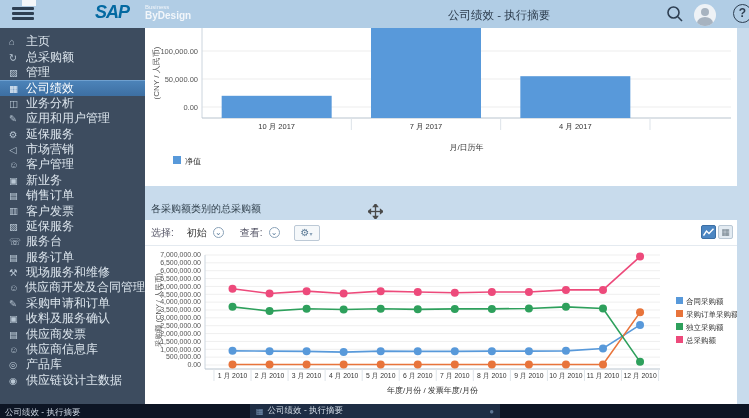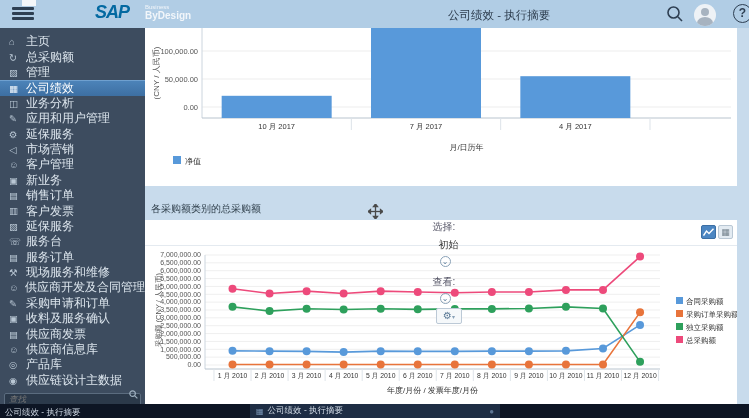--- a/index.html
+++ b/index.html
@@ -45,21 +45,21 @@
   .tb-tab .tic { color:#7b97b8; font-size:8px; }
   .tb-tab .dot { margin-left:auto; color:#5e7694; font-size:8px; }
 
   
   .panel1 { position:absolute; left:145px; top:28px; width:592px; height:158px; background:#ffffff; }
   .sec-hdr { position:absolute; left:145px; top:199px; width:592px; height:20px; }
   .sec-title { position:absolute; left:6px; top:3px; font-size:10px; color:#32424e; }
   .move-cursor { position:absolute; left:368px; top:204px; }
   .panel2 { position:absolute; left:145px; top:220px; width:592px; height:198px; background:#ffffff; }
   .toolbar { position:relative; height:26px; border-bottom:1px solid #e4eaf0; font-size:10px; color:#333;
-             display:flex; align-items:center; padding-left:6px; gap:4px;flex-direction:column; }
+             display:flex; align-items:center; padding-left:6px; gap:4px; }
   .tb-label { color:#556; }
   .tb-value { color:#333; cursor:pointer;margin-left:9px; }
   .chev { display:inline-block; width:11px; height:11px; border:1px solid #8aa2b8; border-radius:50%; color:#60809e;
           font-size:8px; line-height:9px; text-align:center; margin-left:2px; cursor:pointer; }
   .gear-btn { margin-left:10px; width:26px; height:16px; border:1px solid #bcc9d6; border-radius:2px; background:#f5f8fa;
               font-size:10px; color:#5b7a96; text-align:center; line-height:14px; cursor:pointer; }
   .gear-btn .dd { font-size:6px; color:#8aa2b8; }
   .toggles { position:absolute; right:4px; top:5px; display:flex; gap:2px; }
   .tog { width:15px; height:14px; border-radius:2px; display:flex; align-items:center; justify-content:center; cursor:pointer; }
   .tog.on { background:#4c86c2; border:1px solid #3c6fa4; }
@@ -180,27 +180,20 @@
         </div>
         <div class="side-item">
           <span class="ic">◎</span>
           <span class="lb">产品库</span>
         </div>
         <div class="side-item">
           <span class="ic">◉</span>
           <span class="lb">供应链设计主数据</span>
         </div>
       </div>
-    <div class="side-search">
-      <input type="text" placeholder="查找" style="">
-      <svg width="9" height="9" viewBox="0 0 9 9">
-        <circle cx="3.6" cy="3.6" r="2.8" fill="none" stroke="#9fb0c0" stroke-width="1.2"></circle>
-        <line x1="5.8" y1="5.8" x2="8.4" y2="8.4" stroke="#9fb0c0" stroke-width="1.2"></line>
-      </svg>
-    </div>
   </div>
 
   <div class="panel1">
     <svg id="bar-svg" width="592" height="158">
         <line x1="57" y1="79" x2="586" y2="79" stroke="#ededed" stroke-width="1"></line>
         <text x="53" y="81.5" font-size="7.5" fill="#555" text-anchor="end">0.00</text>
         <line x1="57" y1="51" x2="586" y2="51" stroke="#ededed" stroke-width="1"></line>
         <text x="53" y="53.5" font-size="7.5" fill="#555" text-anchor="end">50,000.00</text>
         <line x1="57" y1="23.000000000000007" x2="586" y2="23.000000000000007" stroke="#ededed" stroke-width="1"></line>
         <text x="53" y="25.500000000000007" font-size="7.5" fill="#555" text-anchor="end">100,000.00</text>

